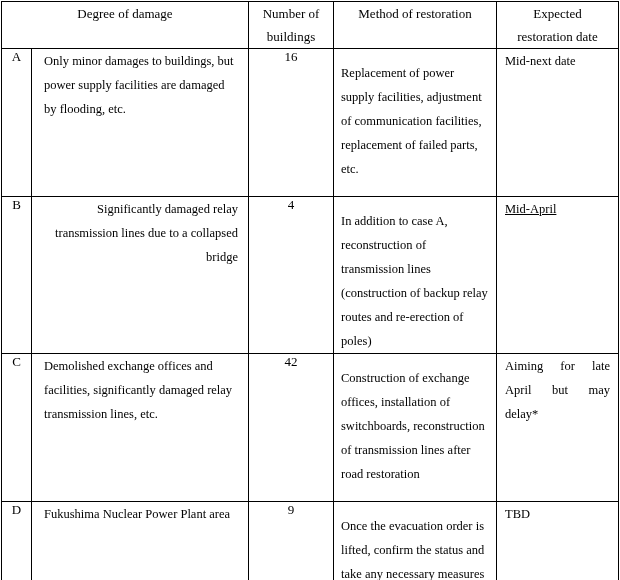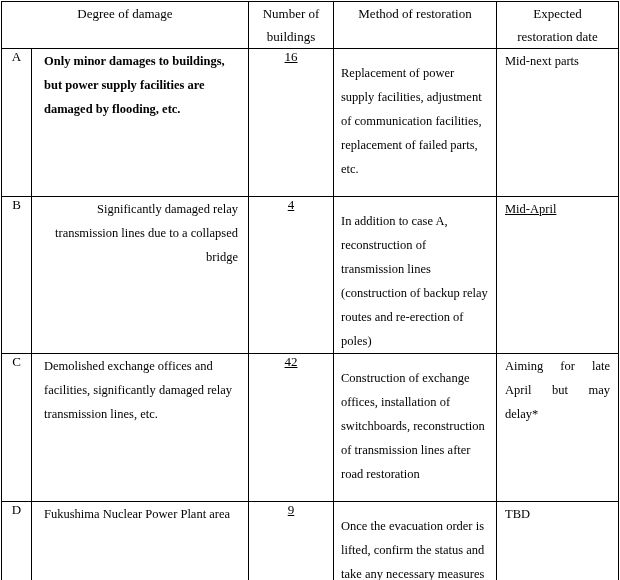--- a/index.html
+++ b/index.html
@@ -88,25 +88,24 @@
   }
   td.cell-date .txt {
     display: block;
     padding: 0 8px 0 8px;
   }
 
   td.cell-num {
     text-align: center;
     vertical-align: middle;
     font-size: 13px;
-    text-decoration: underline;
-  }
-
-  
-  .pad-top-a  { padding-top: 34px; font-weight: bold; }
+  }
+
+  
+  .pad-top-a  { padding-top: 34px; }
   .pad-top-b  { padding-top: 34px; text-align: right; }
   .pad-top-c  { padding-top: 34px; }
   .pad-top-d  { padding-top: 22px; }
 
   .pad-top-m  { padding-top: 8px; margin-top: 12px; }
 
   .date-a { padding-top: 58px; }
   .date-b { padding-top: 58px; text-decoration: underline; }
   .date-c { padding-top: 34px; text-align: justify; text-align-last: left; }
   .date-d { padding-top: 34px; }
@@ -161,21 +160,21 @@
         <td class="cell-degree">
           <span class="txt pad-top-a">Only minor damages to buildings, but power supply facilities are damaged by flooding, etc.</span>
         </td>
         <td class="cell-num">
           <span>16</span>
         </td>
         <td class="cell-method">
           <span class="txt pad-top-m">Replacement of power supply facilities, adjustment of communication facilities, replacement of failed parts, etc.</span>
         </td>
         <td class="cell-date">
-          <span class="txt date-a">Mid-next parts</span>
+          <span class="txt date-a">Mid-next date</span>
         </td>
       </tr>
 
       <tr class="row-b">
         <td class="cell-label">
           <span>B</span>
         </td>
         <td class="cell-degree">
           <span class="txt pad-top-b">Significantly damaged relay transmission lines due to a collapsed bridge</span>
         </td>

